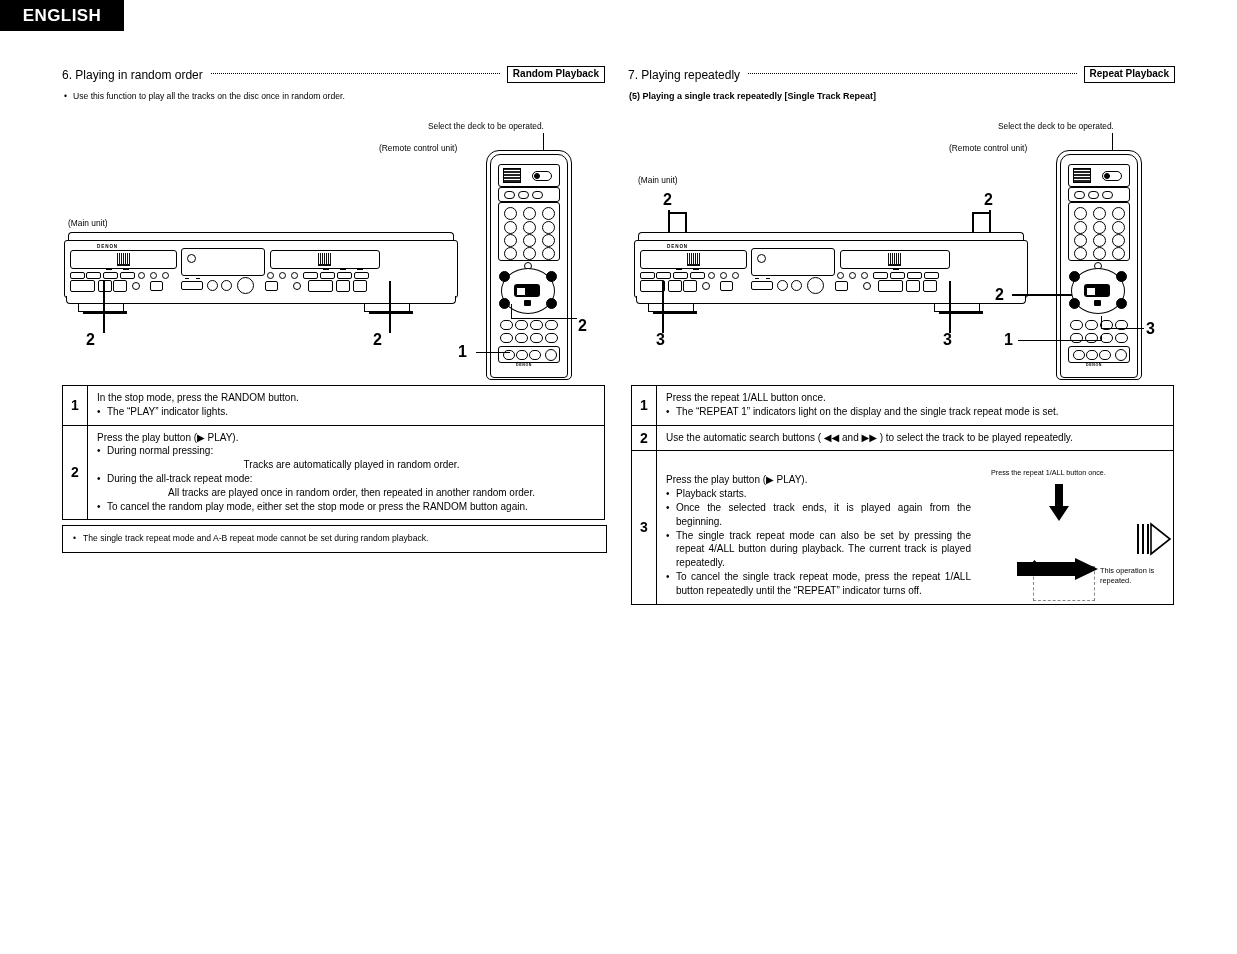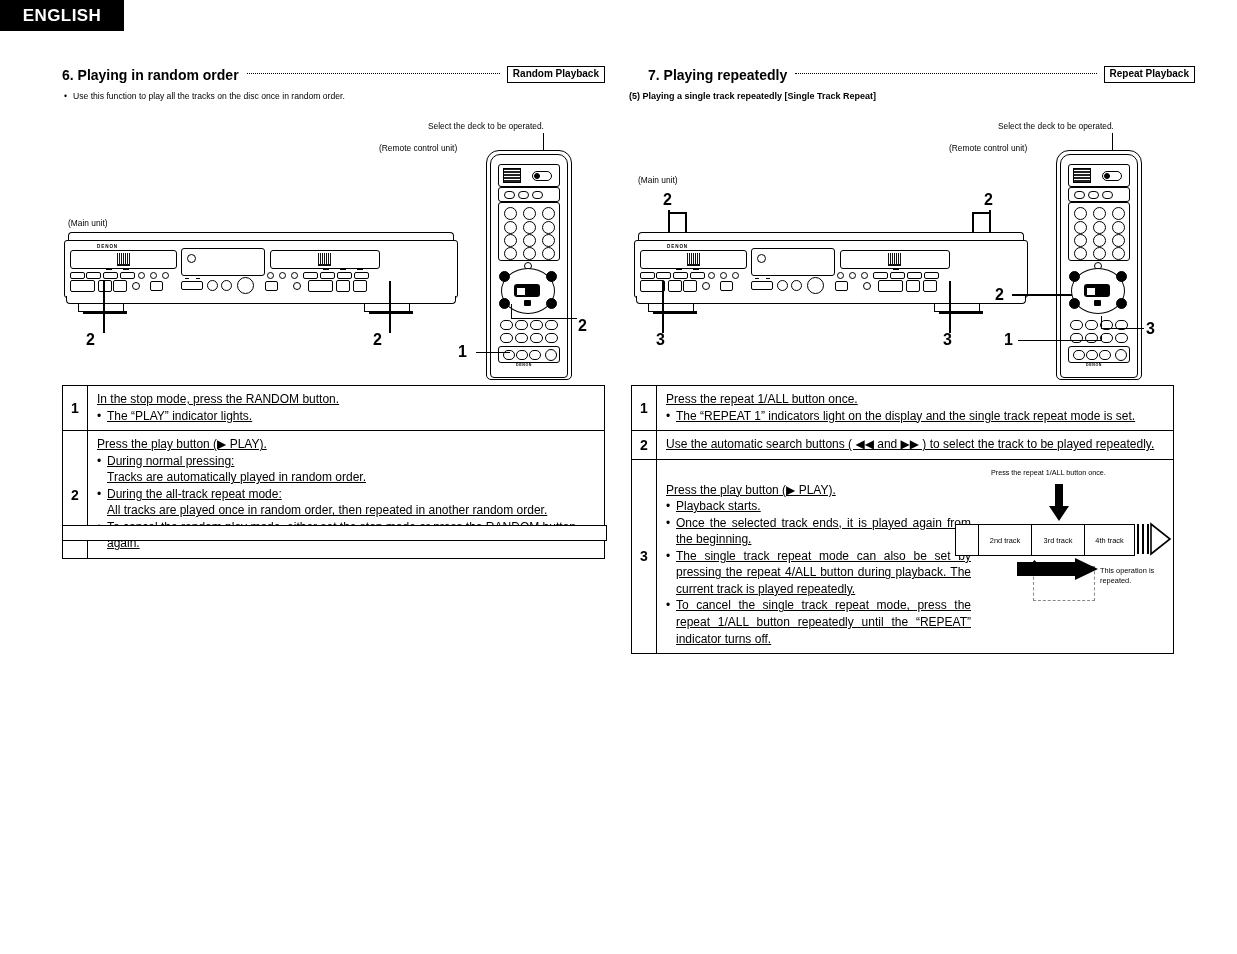--- a/index.html
+++ b/index.html
@@ -6,21 +6,21 @@
   body{width:1237px;height:954px;position:relative;font-family:"Liberation Sans",sans-serif;color:#000;overflow:hidden;}
   .page{position:absolute;left:0;top:0;width:1237px;height:954px;}
 
   
   .lang-banner{position:absolute;left:0;top:0;width:124px;height:31px;background:#000;}
   .lang-banner span{display:block;color:#fff;font-size:17px;font-weight:bold;letter-spacing:.4px;
                     text-align:center;line-height:31px;}
 
   
   .sec{position:absolute;display:flex;align-items:center;}
-  .sec .sec-title{font-size:14px;font-weight:bold;white-space:nowrap;}
+  .sec .sec-title{font-size:12px;font-weight:normal;white-space:nowrap;}
   .sec .leader{flex:1 1 auto;border-bottom:1.3px dotted #000;margin:0 7px 3px 8px;height:1px;}
   .sec .tag{border:1.6px solid #000;padding:2px 5px 3px 5px;font-size:10px;font-weight:bold;white-space:nowrap;line-height:1;}
   .subhead{position:absolute;font-size:9px;font-weight:bold;white-space:nowrap;}
   .bullet-line{position:absolute;font-size:8.6px;white-space:nowrap;}
   .bullet-line .bd{display:inline-block;width:9px;}
 
   
   .diagram{position:absolute;}
   .cap{position:absolute;font-size:8.4px;white-space:nowrap;}
   .callout{position:absolute;font-size:16px;font-weight:bold;line-height:1;}
@@ -60,24 +60,24 @@
   .remote .sdot{position:absolute;border:1px solid #000;border-radius:50%;background:#fff;}
   .remote .jogwrap{position:absolute;}
   .remote .jog{position:absolute;width:52px;height:44px;border:1.6px solid #000;border-radius:50%;background:#fff;}
   .remote .jogmid{position:absolute;background:#000;}
   .remote .brandr{position:absolute;font-size:3.6px;font-weight:bold;letter-spacing:.6px;}
 
   
   table.steps{position:absolute;border-collapse:collapse;background:#fff;}
   table.steps td{border:1.6px solid #000;vertical-align:middle;}
   table.steps td.num{width:24px;text-align:center;font-size:14px;font-weight:bold;padding:0;}
-  table.steps td.txt{padding:5px 8px 6px 9px;font-size:12px;line-height:1.38;text-decoration:underline;}
+  table.steps td.txt{padding:5px 8px 6px 9px;font-size:10px;line-height:1.38;}
   .li{display:block;padding-left:10px;text-indent:-10px;}
   .li:before{content:"\2022";display:inline-block;width:10px;text-indent:0;}
-  .sub{display:block;padding-left:10px;}
+  .sub{display:block;padding-left:10px;text-align:center;}
   .just{text-align:justify;}
 
   .notes{position:absolute;border:1.6px solid #000;background:#fff;padding:6px 10px 8px 10px;}
   .notes .nt{font-size:9px;font-weight:bold;margin-bottom:3px;}
   .notes .li{font-size:8.6px;line-height:1.45;}
 
   
   .trackfig{position:absolute;}
   .trackfig .hint{position:absolute;font-size:7.2px;white-space:nowrap;}
   .trackfig .bar{position:absolute;border:1.5px solid #000;display:flex;background:#fff;}
@@ -268,23 +268,24 @@
         <span class="sub">Tracks are automatically played in random order.</span>
         <span class="li">During the all-track repeat mode:</span>
         <span class="sub">All tracks are played once in random order, then repeated in another random order.</span>
         <span class="li">To cancel the random play mode, either set the stop mode or press the RANDOM button again.</span>
       </td>
     </tr>
   </tbody>
     </table>
 
   <div class="notes" style="left:62px;top:525px;width:523px;">
-  </div>
-
-  <div class="sec" style="left:648px;top:66px;width:547px;">
+    <span class="li">The single track repeat mode and A-B repeat mode cannot be set during random playback.</span>
+  </div>
+
+  <div class="sec" style="left:628px;top:66px;width:547px;">
     <div class="sec-title">7.  Playing repeatedly</div>
     <div class="leader"></div>
     <div class="tag">Repeat Playback</div>
   </div>
 
   <div class="subhead" style="left:629px;top:91px;">(5) Playing a single track repeatedly [Single Track Repeat]</div>
 
   <div class="diagram" style="left:620px;top:0;width:617px;height:385px;">
 
     <div class="cap" style="left:378px;top:121px;">Select the deck to be operated.</div>
@@ -466,26 +467,20 @@
   </tbody>
     </table>
 
   <div class="trackfig" style="left:955px;top:462px;width:220px;height:155px;">
     <div class="hint" style="left:36px;top:6px;">Press the repeat 1/ALL button once.</div>
 
     <svg style="position:absolute;left:93px;top:22px;" width="22" height="38" viewBox="0 0 22 38">
       <polygon points="7,0 15,0 15,22 21,22 11,37 1,22 7,22" fill="#000"></polygon>
     </svg>
 
-    <div class="bar" style="left:0px;top:62px;width:178px;height:30px;">
-      <div class="cell" style="width:22px;"></div>
-      <div class="cell" style="width:52px;">2nd track</div>
-      <div class="cell" style="width:52px;">3rd track</div>
-      <div class="cell last" style="width:49px;">4th track</div>
-    </div>
 
     <div class="thinbar" style="left:182px;top:62px;height:30px;"></div>
     <div class="thinbar" style="left:187px;top:62px;height:30px;"></div>
     <div class="thinbar" style="left:192px;top:62px;height:30px;"></div>
     <svg style="position:absolute;left:195px;top:55px;" width="22" height="44" viewBox="0 0 22 44">
       <polygon points="1,7 1,37 20,22" fill="none" stroke="#000" stroke-width="1.6"></polygon>
     </svg>
 
     <div class="dashbox" style="left:78px;top:104px;width:60px;height:33px;"></div>
 

